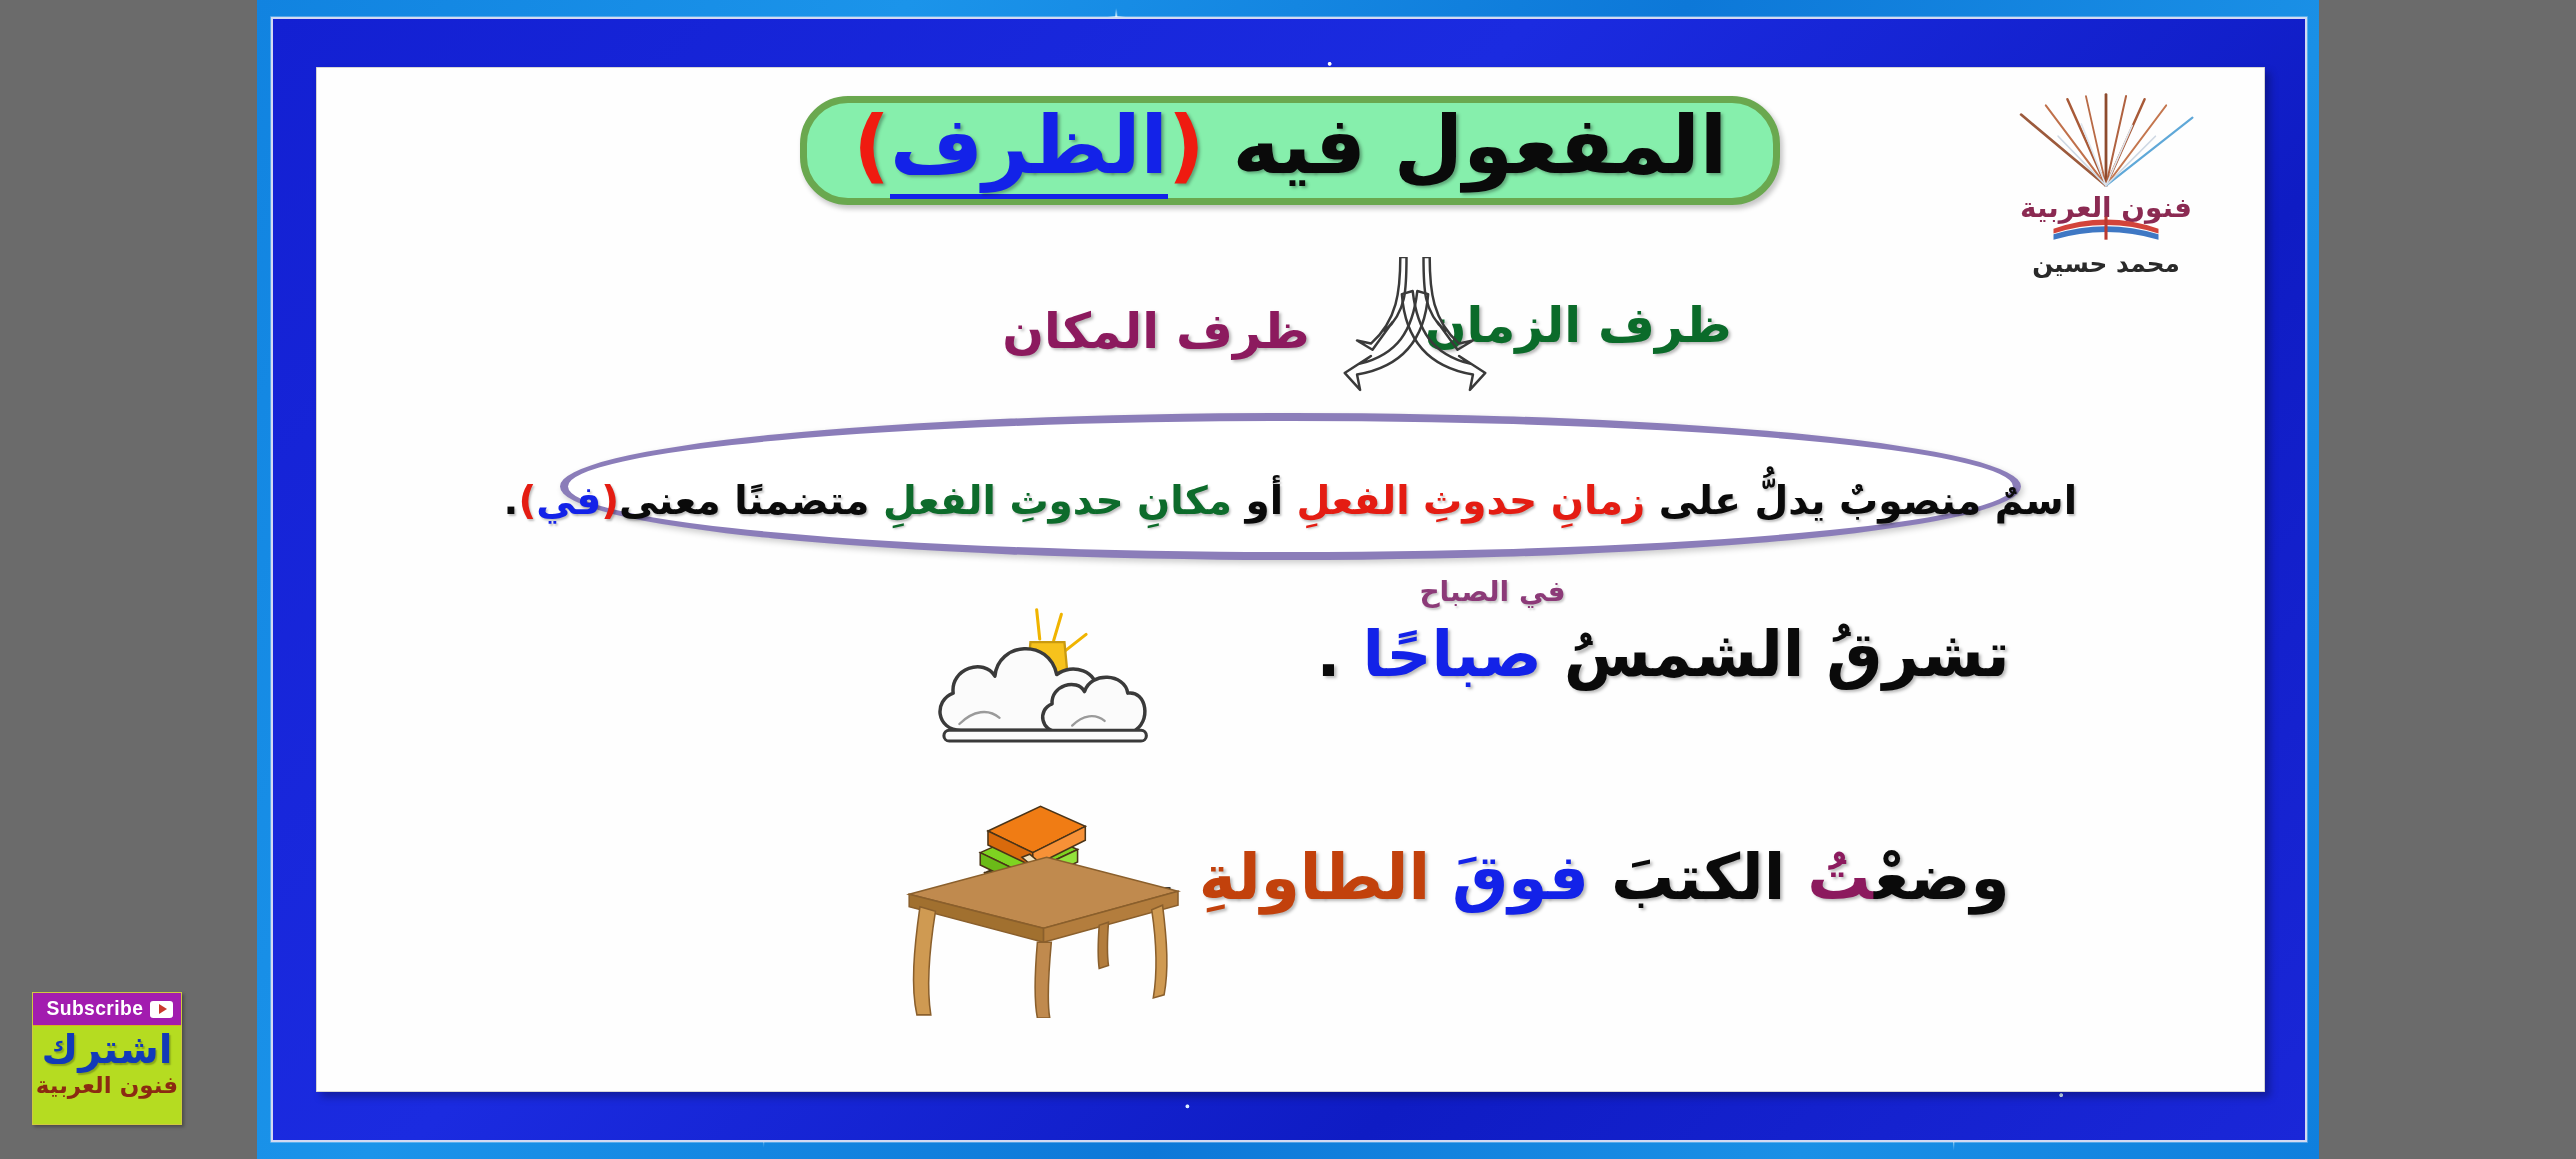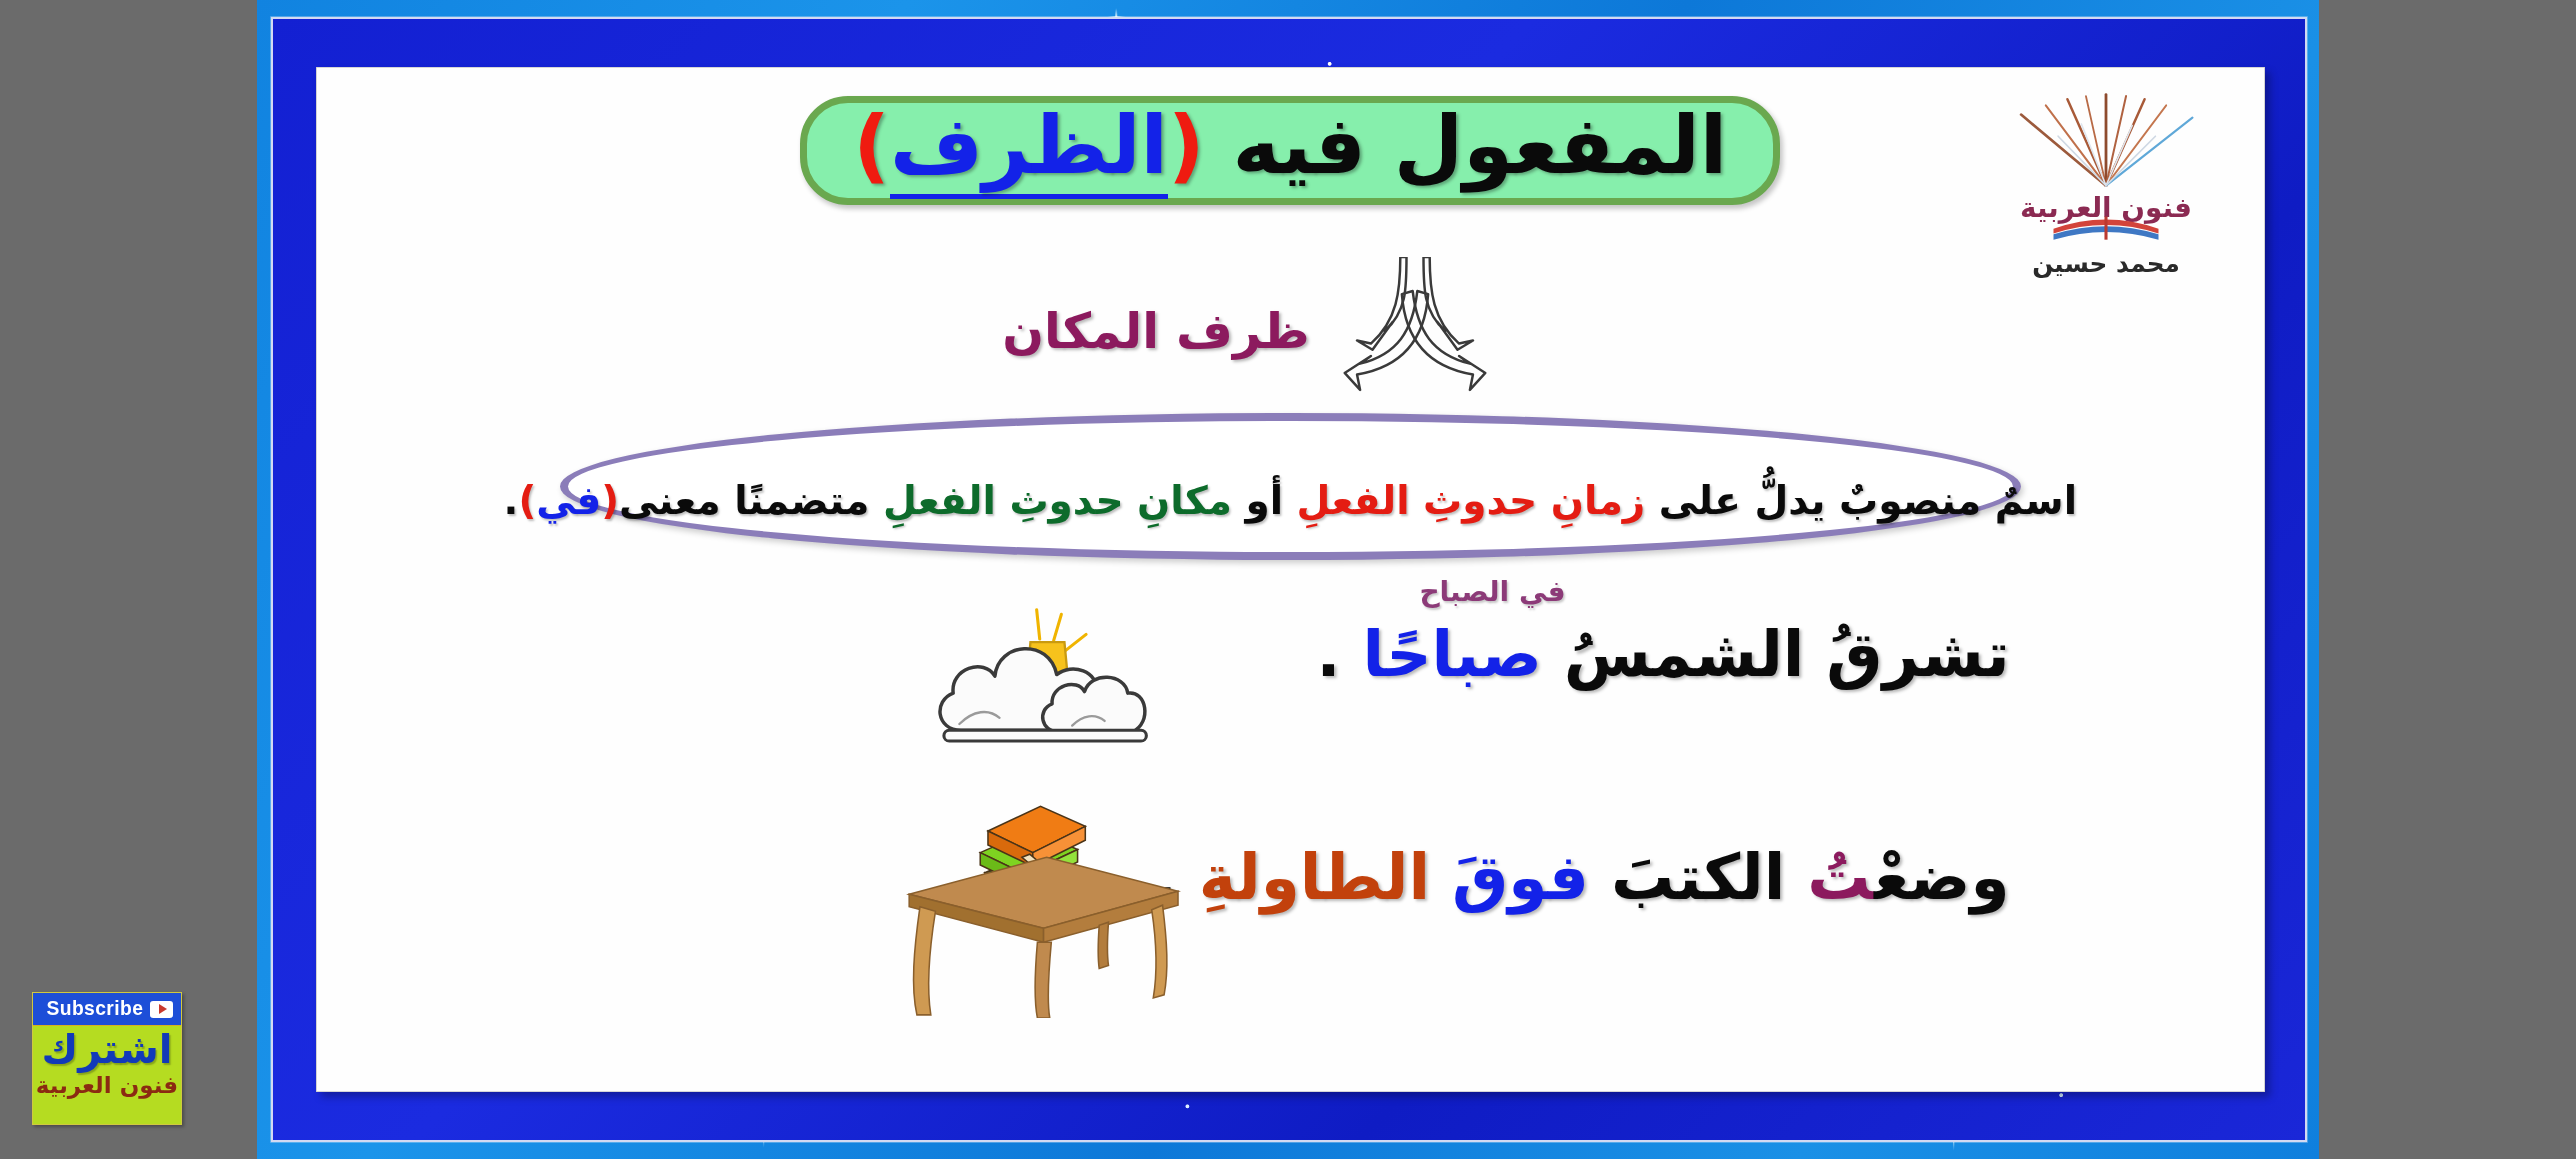--- a/index.html
+++ b/index.html
@@ -189,21 +189,21 @@
   
   #subscribe{
     position:absolute; left:32px; top:992px;
     width:148px; height:131px;
     background:#b5dc21;
     border:1.5px solid #d0c840;
     box-shadow:1.5px 1.5px 3.1px rgba(0,0,0,.3);
     overflow:hidden;
   }
   .sub-top{
-    height:32px; background:#1d4ed8;
+    height:32px; background:#a21caf;
     display:flex; align-items:center; gap:7px; padding:0 7.7px;
     border-bottom:0.8px solid #d6b020;
   }
   .yt-play{
     width:23px;height:17px;background:#ffffff;border-radius:3.1px;
     display:flex;align-items:center;justify-content:center;flex:0 0 auto;
   }
   .yt-play span{
     width:0;height:0;border-left:8.5px solid #c93a2e;
     border-top:5.4px solid transparent;border-bottom:5.4px solid transparent;
@@ -274,20 +274,21 @@
       <div class="title-wrap">
         <div class="title-oval">
           <div class="title-text">
             <span class="t-black">المفعول فيه</span>
             <span class="t-paren">(</span><span class="t-blue">الظرف</span><span class="t-paren">)</span>
           </div>
         </div>
       </div>
 
       <div class="branch-row">
+        <div class="branch branch-time">ظرف الزمان</div>
         <div class="branch branch-place">ظرف المكان</div>
         <div class="arrows">
           <svg viewBox="0 0 230 185" width="178" height="143" fill="none" stroke="#3a3a3a" stroke-width="3.2" stroke-linejoin="round">
             <path d="M104 0 C104 42 104 70 76 96 L86 84 L60 120 L40 108 L58 112 C92 82 96 44 96 0 Z"></path>
             <path d="M126 0 C126 42 126 70 154 96 L144 84 L170 120 L190 108 L172 112 C138 82 134 44 134 0 Z"></path>
             <path d="M118 44 C112 96 92 126 44 138 L58 128 L24 150 L44 172 L40 152 C100 142 128 104 132 48 Z"></path>
             <path d="M112 44 C118 96 138 126 186 138 L172 128 L206 150 L186 172 L190 152 C130 142 102 104 98 48 Z"></path>
           </svg>
         </div>
       </div>

